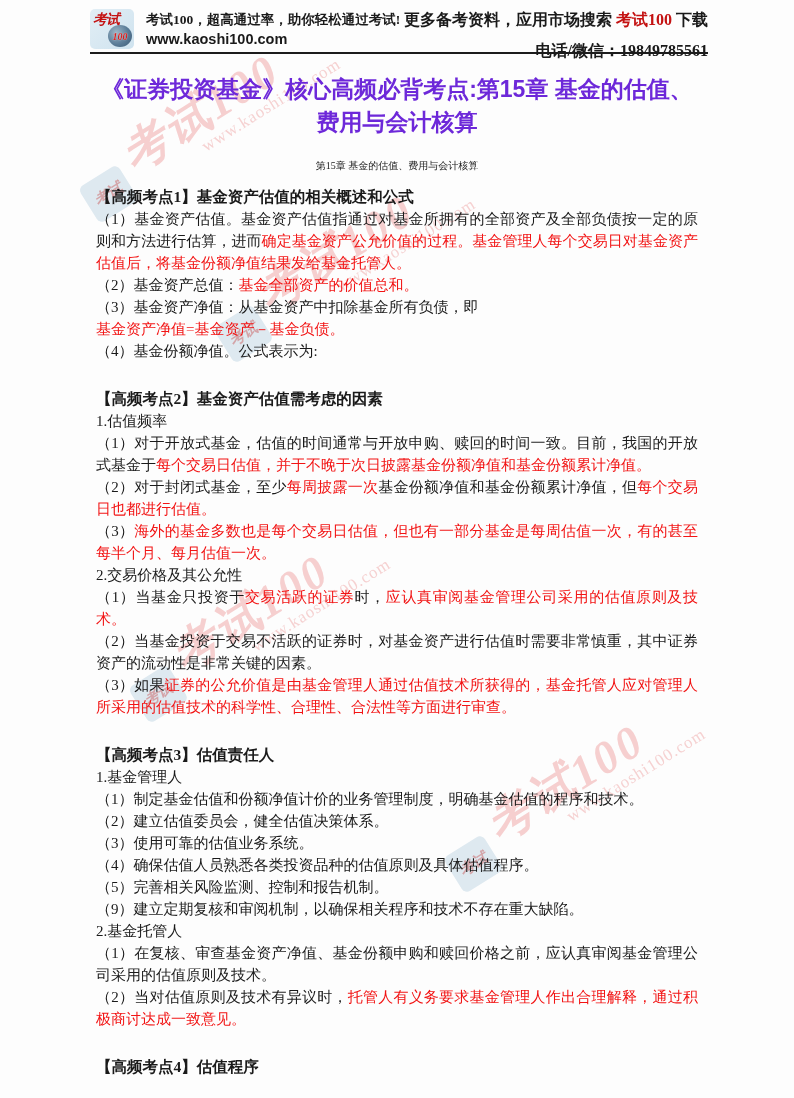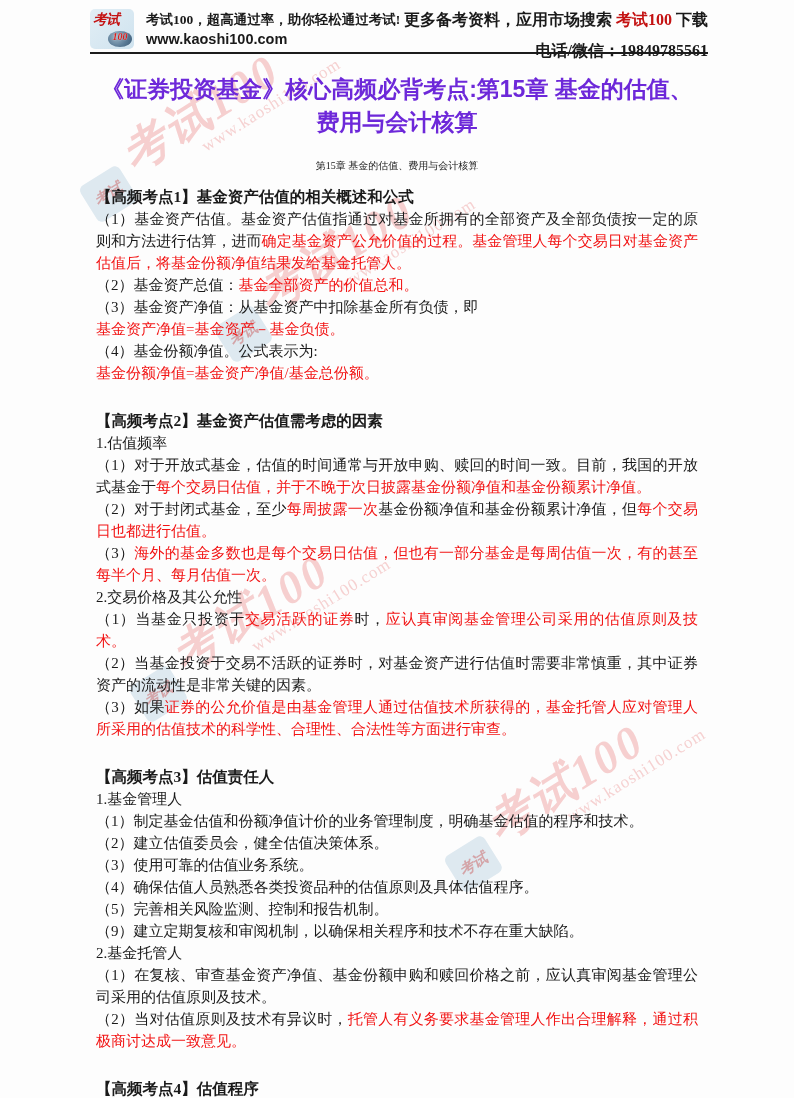--- a/index.html
+++ b/index.html
@@ -57,23 +57,23 @@
     background:linear-gradient(135deg,#e2eef5 0%,#cfe3ef 100%);
     border-radius:5px; flex:0 0 auto;
   }
   .logo-kaoshi {
     position:absolute; left:3px; top:2px;
     font-weight:bold; font-style:italic;
     color:#c41212; font-size:14px; letter-spacing:-1px;
   }
   .logo-ball {
     position:absolute; right:2px; bottom:2px;
-    width:24px; height:16px; border-radius:50%;
+    width:24px; height:22px; border-radius:50%;
     background:radial-gradient(circle at 35% 35%, #9fb8c9 0%, #5a7b96 55%, #3c5a75 100%);
-    display:flex; align-items:flex-start; justify-content:center;
+    display:flex; align-items:center; justify-content:center;
   }
   .logo-ball span {
     color:#d42020; font-weight:bold; font-style:italic; font-size:10px;
     text-shadow:0 0 1px #fff;
   }
   .header-left-text { padding-top:1px; }
   .slogan { font-weight:bold; font-size:13.5px; line-height:19px; }
   .website { font-weight:bold; font-size:14.5px; line-height:20px; font-family:"Liberation Sans","DejaVu Sans",sans-serif; }
   .header-right { text-align:right; padding-top:1px; }
   .promo { font-weight:bold; font-size:16px; line-height:19px; }
@@ -180,21 +180,20 @@
   <div class="doc-subtitle">第15章 基金的估值、费用与会计核算</div>
 
   <div class="content">
       <section class="section">
         <div class="section-heading">【高频考点1】基金资产估值的相关概述和公式</div>
         <p class="para"><span class="seg">（1）基金资产估值。基金资产估值指通过对基金所拥有的全部资产及全部负债按一定的原则和方法进行估算，进而</span><span class="seg red">确定基金资产公允价值的过程。基金管理人每个交易日对基金资产估值后，将基金份额净值结果发给基金托管人。</span></p>
         <p class="para"><span class="seg">（2）基金资产总值：</span><span class="seg red">基金全部资产的价值总和。</span></p>
         <p class="para"><span class="seg">（3）基金资产净值：从基金资产中扣除基金所有负债，即</span></p>
         <p class="para"><span class="seg red">基金资产净值=基金资产－基金负债。</span></p>
         <p class="para"><span class="seg">（4）基金份额净值。公式表示为:</span></p>
-        <p class="para"><span class="seg red">基金份额净值=基金资产净值/基金总份额。</span></p>
       </section>
       <section class="section">
         <div class="section-heading">【高频考点2】基金资产估值需考虑的因素</div>
         <p class="para"><span class="seg">1.估值频率</span></p>
         <p class="para"><span class="seg">（1）对于开放式基金，估值的时间通常与开放申购、赎回的时间一致。目前，我国的开放式基金于</span><span class="seg red">每个交易日估值，并于不晚于次日披露基金份额净值和基金份额累计净值。</span></p>
         <p class="para"><span class="seg">（2）对于封闭式基金，至少</span><span class="seg red">每周披露一次</span><span class="seg">基金份额净值和基金份额累计净值，但</span><span class="seg red">每个交易日也都进行估值。</span></p>
         <p class="para"><span class="seg">（3）</span><span class="seg red">海外的基金多数也是每个交易日估值，但也有一部分基金是每周估值一次，有的甚至每半个月、每月估值一次。</span></p>
         <p class="para"><span class="seg">2.交易价格及其公允性</span></p>
         <p class="para"><span class="seg">（1）当基金只投资于</span><span class="seg red">交易活跃的证券</span><span class="seg">时，</span><span class="seg red">应认真审阅基金管理公司采用的估值原则及技术。</span></p>
         <p class="para"><span class="seg">（2）当基金投资于交易不活跃的证券时，对基金资产进行估值时需要非常慎重，其中证券资产的流动性是非常关键的因素。</span></p>

